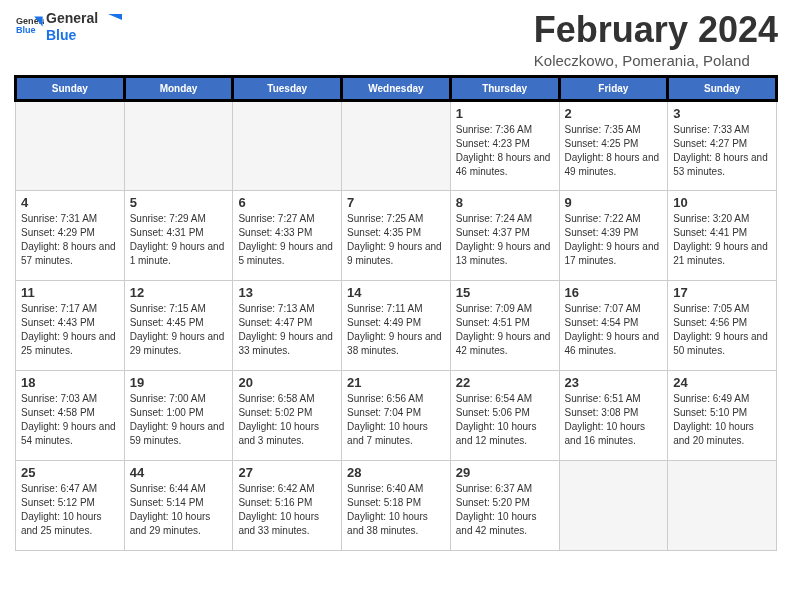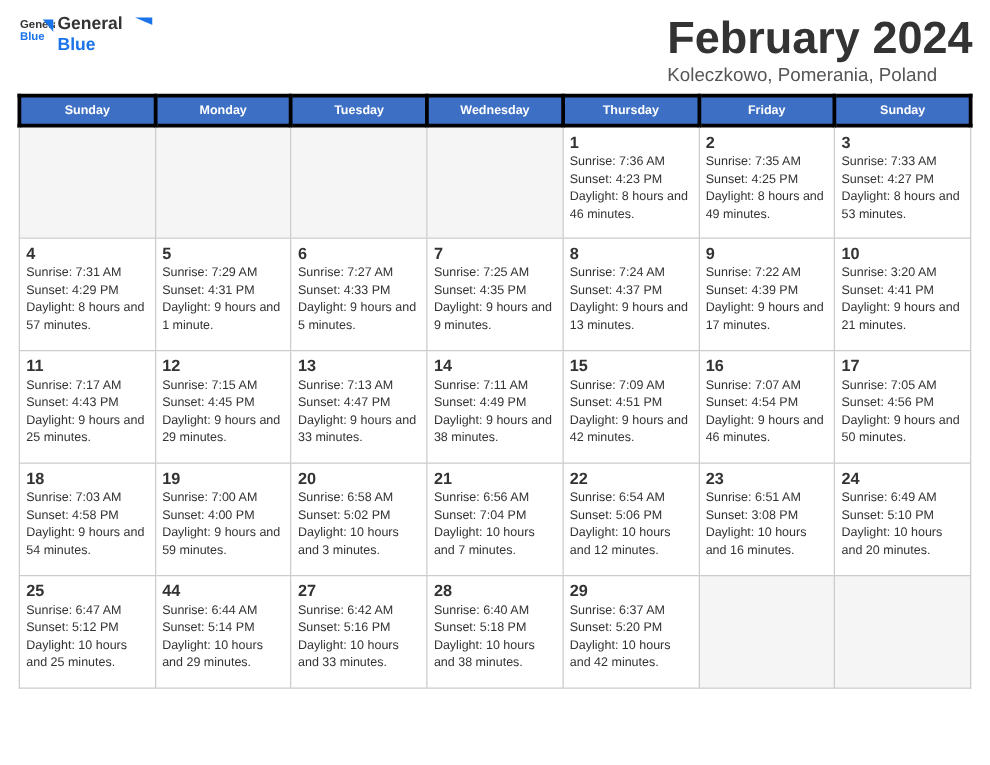--- a/index.html
+++ b/index.html
@@ -258,21 +258,21 @@
           <td>
             <span class="cell-day">18</span>
             <div class="cell-info">Sunrise: 7:03 AM
 Sunset: 4:58 PM
 Daylight: 9 hours
 and 54 minutes.</div>
           </td>
           <td>
             <span class="cell-day">19</span>
             <div class="cell-info">Sunrise: 7:00 AM
-Sunset: 4:00 PM
+Sunset: 1:00 PM
 Daylight: 9 hours
 and 59 minutes.</div>
           </td>
           <td>
             <span class="cell-day">20</span>
             <div class="cell-info">Sunrise: 6:58 AM
 Sunset: 5:02 PM
 Daylight: 10 hours
 and 3 minutes.</div>
           </td>

